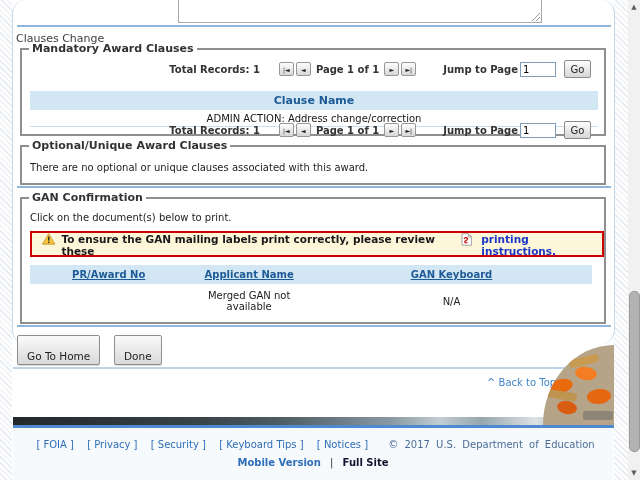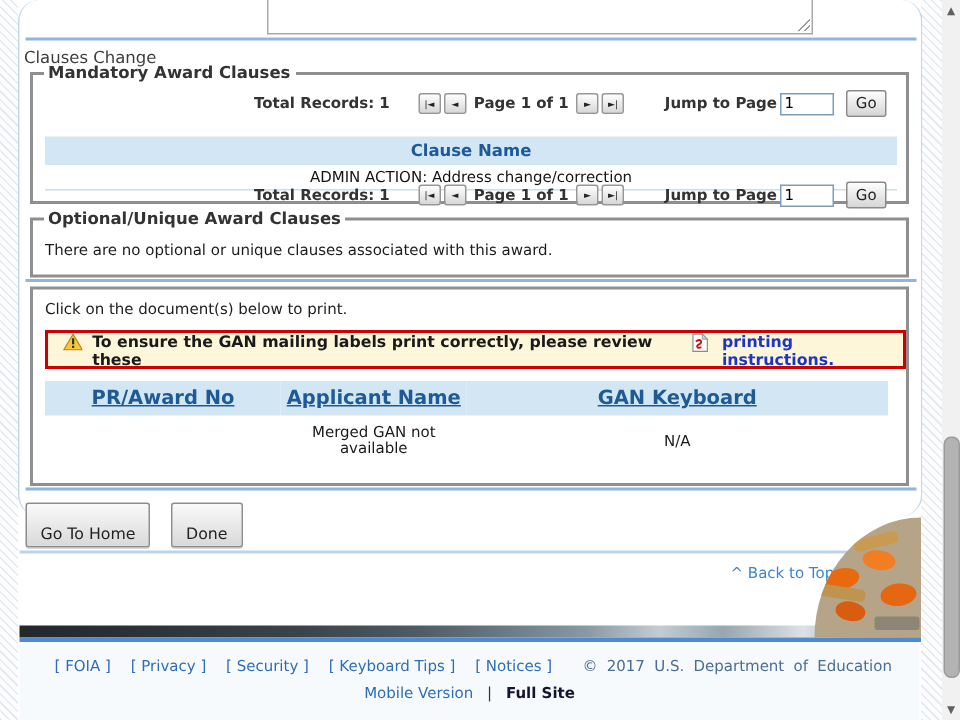--- a/index.html
+++ b/index.html
@@ -52,21 +52,21 @@
   .note-text{font-size:10px;color:#1d1d1d;}
 
   
   .warnbox{left:8px;top:27px;width:560px;height:22px;background:#fdf6d9;border:2px solid #cc0000;
     display:flex;gap:6px;padding-left:10px;}
   .warn-text{font-size:10.5px;font-weight:bold;color:#1a1a1a;}
   .warn-link{font-size:10.5px;font-weight:bold;color:#1d35c4;text-decoration:none;}
 
   
   .gan-table{left:8px;top:61px;width:562px;border-collapse:collapse;table-layout:fixed;}
-  .gan-table th{background:#d3e6f4;font-size:13px;padding:4px 0;}
+  .gan-table th{background:#d3e6f4;font-size:10px;padding:4px 0;}
   .gan-table th span{color:#1d5a96;text-decoration:underline;cursor:pointer;}
   .gan-table td{font-size:10px;color:#1b1b1b;text-align:center;padding:6px 0 5px;border-bottom:1px solid #d4dfe8;}
   .gan-table tr:last-child td{border-bottom:none;}
   .doc-link{color:#2a63c0;text-decoration:underline;font-size:10px;}
   .pdf-ic{vertical-align:-2px;margin-right:3px;}
 
   
   .action-btn{position:absolute;top:335px;height:18px;font-size:10.5px;color:#222;font-family:inherit;
     background:linear-gradient(#fafafa,#d9d9d9);border:1px solid #8e8e8e;border-radius:2px;padding:14px 9px;box-shadow:0 1px 0 rgba(0,0,0,.15);}
 
@@ -85,21 +85,21 @@
   .dark-bar{left:0;top:417px;width:601px;height:8px;z-index:2;
     background:linear-gradient(90deg,#22272a 0%,#2e373b 18%,#3a454b 32%,#4e5b63 44%,#6b7a84 54%,#8a99a3 63%,#c2cdd3 71%,#97a6af 78%,#dde2e5 87%,#8b99a2 94%,#5d6a72 100%);}
   .blue-bar{left:0;top:425px;width:601px;height:3px;background:#4f8ad0;z-index:2;}
 
   
   .footer-area{left:13px;top:428px;width:600px;height:52px;background:#f7fafd;}
   .footer-links{position:absolute;left:0;top:11px;width:100%;text-align:center;font-size:10px;white-space:nowrap;}
   .footer-links a{color:#2f6eb6;text-decoration:none;margin:0 5px;}
   .copyright{color:#4a6d96;margin-left:12px;word-spacing:3px;}
   .footer-mobile{position:absolute;left:0;top:29px;width:100%;text-align:center;font-size:10px;}
-  .footer-mobile a{color:#2f6eb6;text-decoration:none;}
+  .footer-mobile a{color:#2f6eb6;text-decoration:none;font-weight:bold;}
   .footer-mobile .sep{color:#333;margin:0 6px;}
   .footer-mobile .full{font-weight:bold;color:#151530;}
 </style>
 </head>
 <body>
 
 <div class="abs stripe stripe-left"></div>
 <div class="abs stripe stripe-right"></div>
 
 <div class="abs page-col">
@@ -150,20 +150,21 @@
   </fieldset>
 
   <fieldset style="left:7px;top:139px;width:582px;height:42px;">
     <legend>Optional/Unique Award Clauses</legend>
     <div class="abs note-text" style="left:8px;top:10px;">There are no optional or unique clauses associated with this award.</div>
   </fieldset>
 
   <div class="abs blue-rule" style="left:4px;top:186px;width:594px;"></div>
 
   <fieldset style="left:7px;top:191px;width:582px;height:129px;">
+    <legend>GAN Confirmation</legend>
 
     <div class="abs note-text" style="left:8px;top:8px;">Click on the document(s) below to print.</div>
 
     <div class="abs warnbox">
       <svg width="14" height="12" viewBox="0 0 14 12">
         <path d="M7 0.5 L13.4 11.4 H0.6 Z" fill="#f9c63c" stroke="#b38a1e" stroke-width="0.8"></path>
         <rect x="6.3" y="3.4" width="1.5" height="4.2" fill="#2b2b2b"></rect>
         <rect x="6.3" y="8.6" width="1.5" height="1.5" fill="#2b2b2b"></rect>
       </svg>
       <span class="warn-text">To ensure the GAN mailing labels print correctly, please review these</span>

